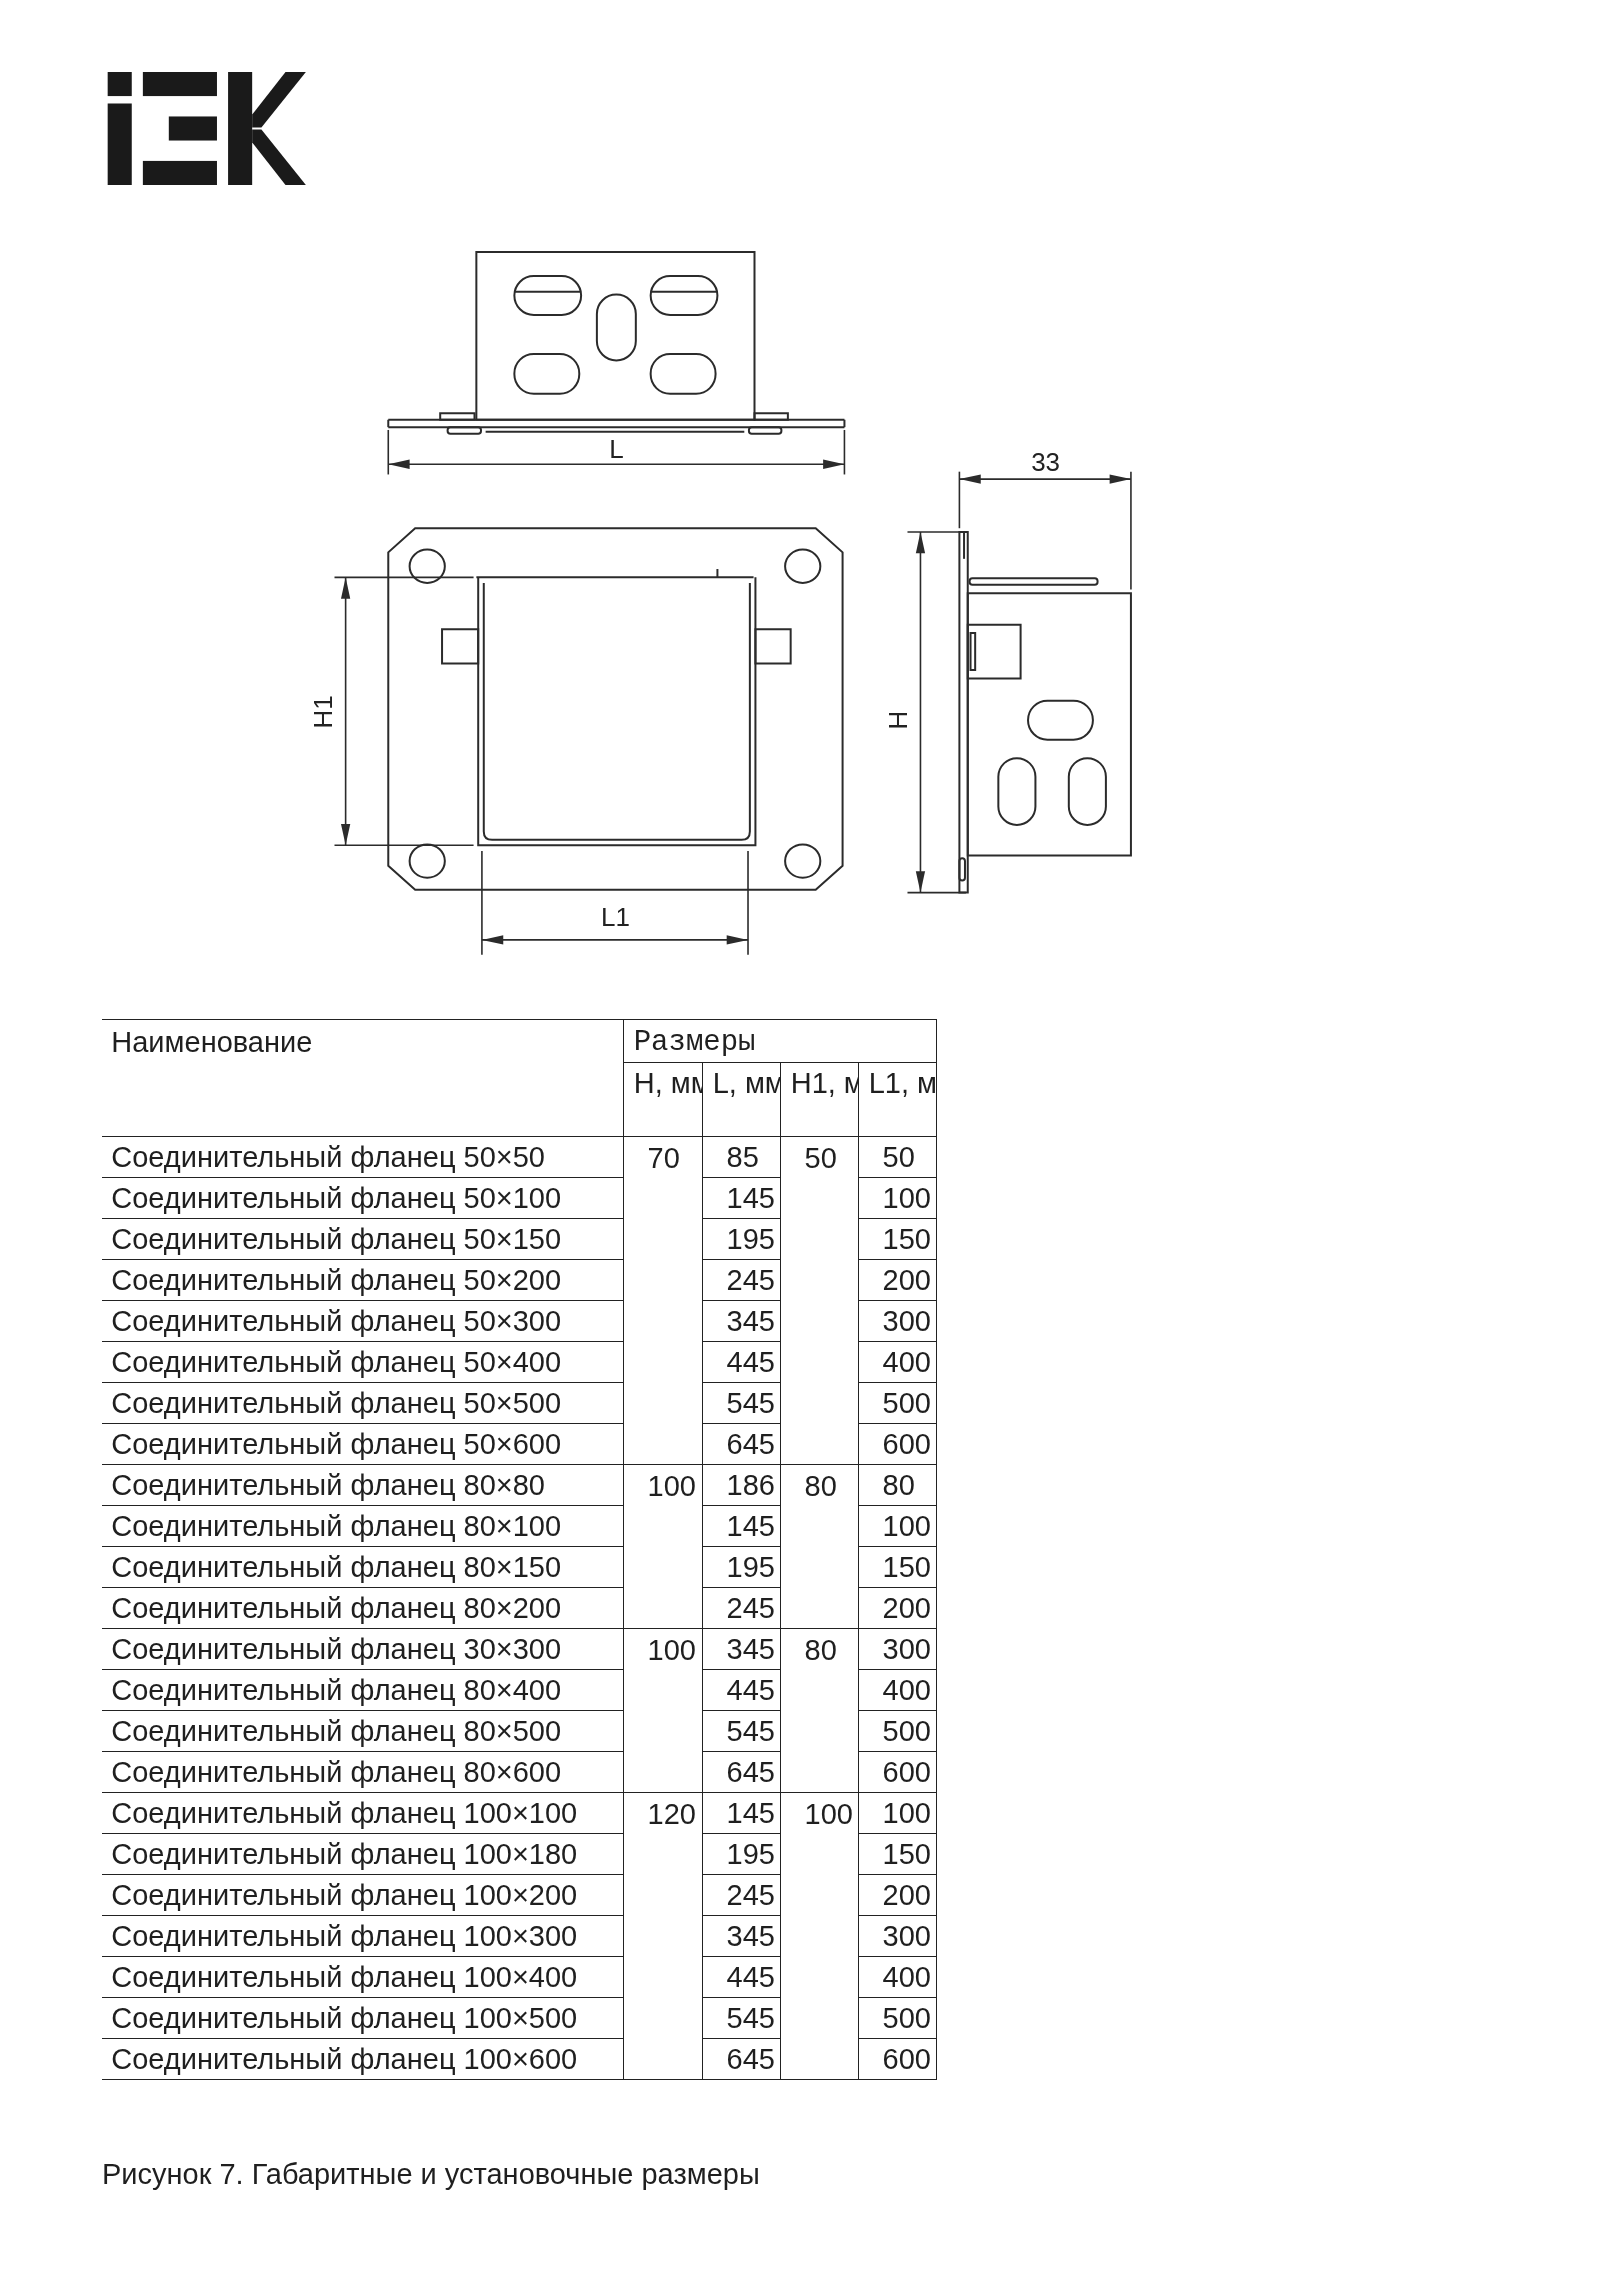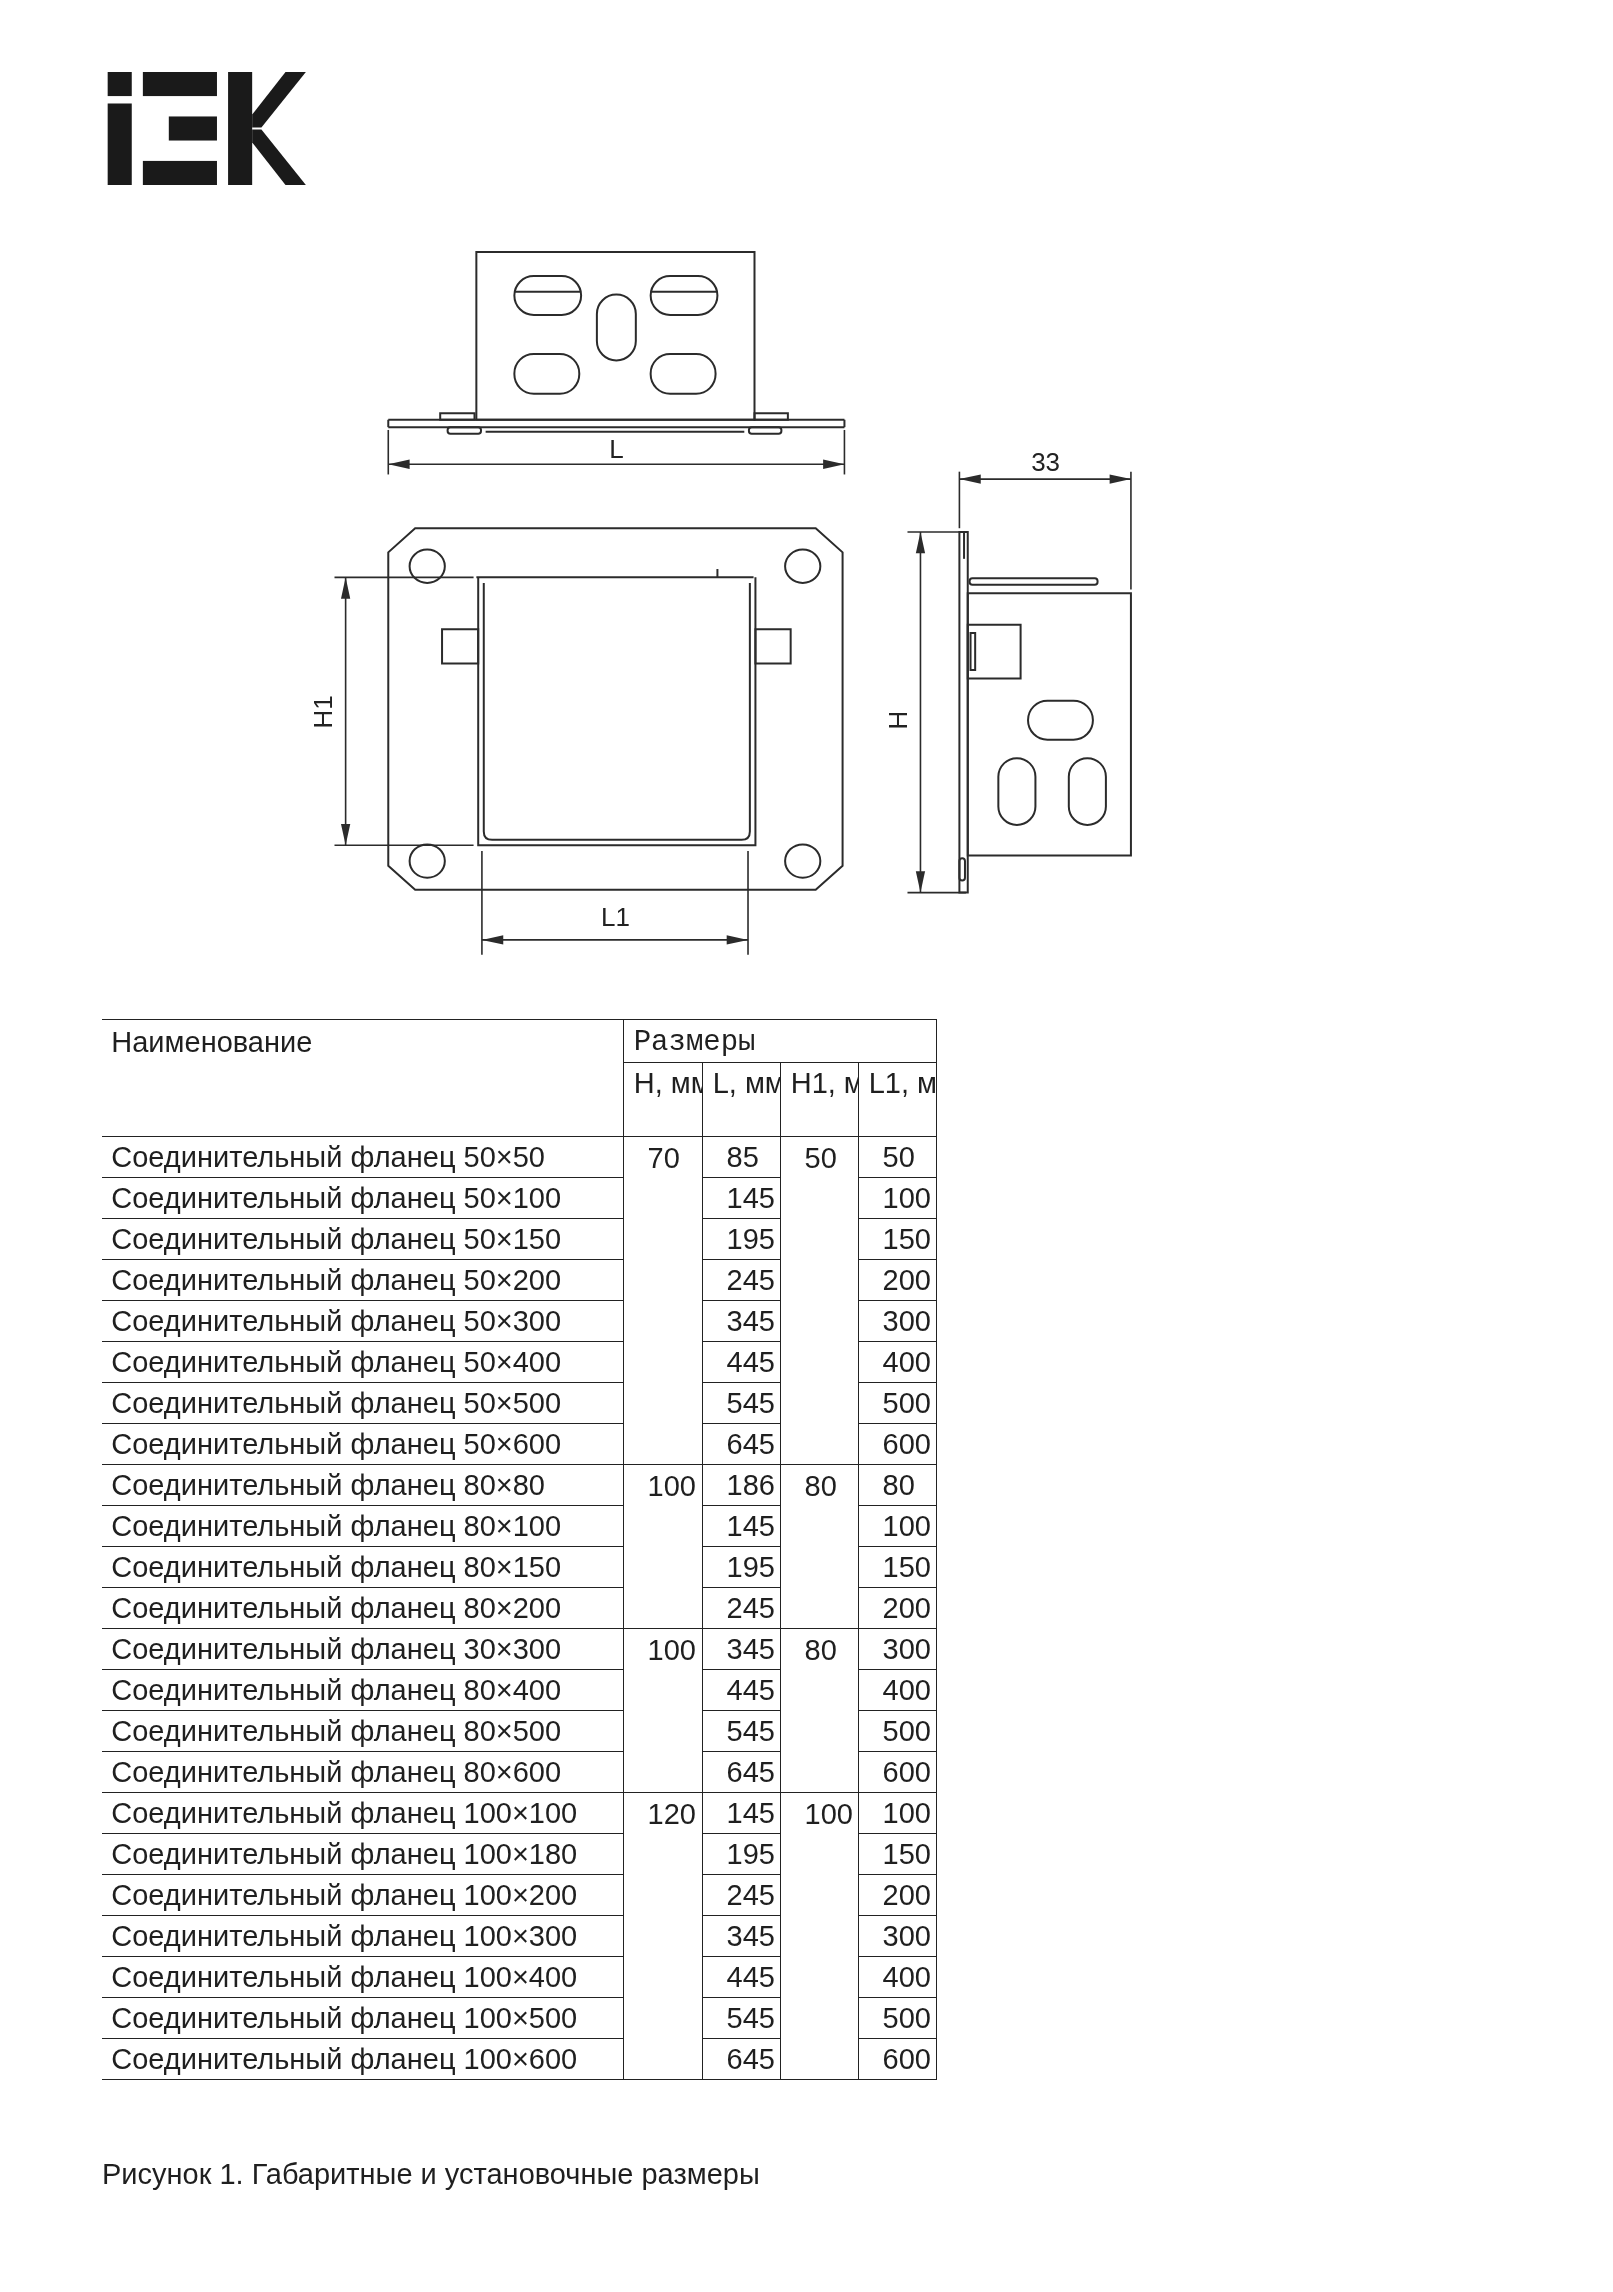--- a/index.html
+++ b/index.html
@@ -288,16 +288,16 @@
           <td class="c-num">500</td>
         </tr>
         <tr>
           <td class="c-name">Соединительный фланец 100×600</td>
           <td class="c-num">645</td>
           <td class="c-num">600</td>
         </tr>
       </tbody>
   </table>
 
-  <div class="caption">Рисунок 1. Габаритные и установочные размеры</div>
+  <div class="caption">Рисунок 7. Габаритные и установочные размеры</div>
 
 </div>
 
 
 </body></html>

